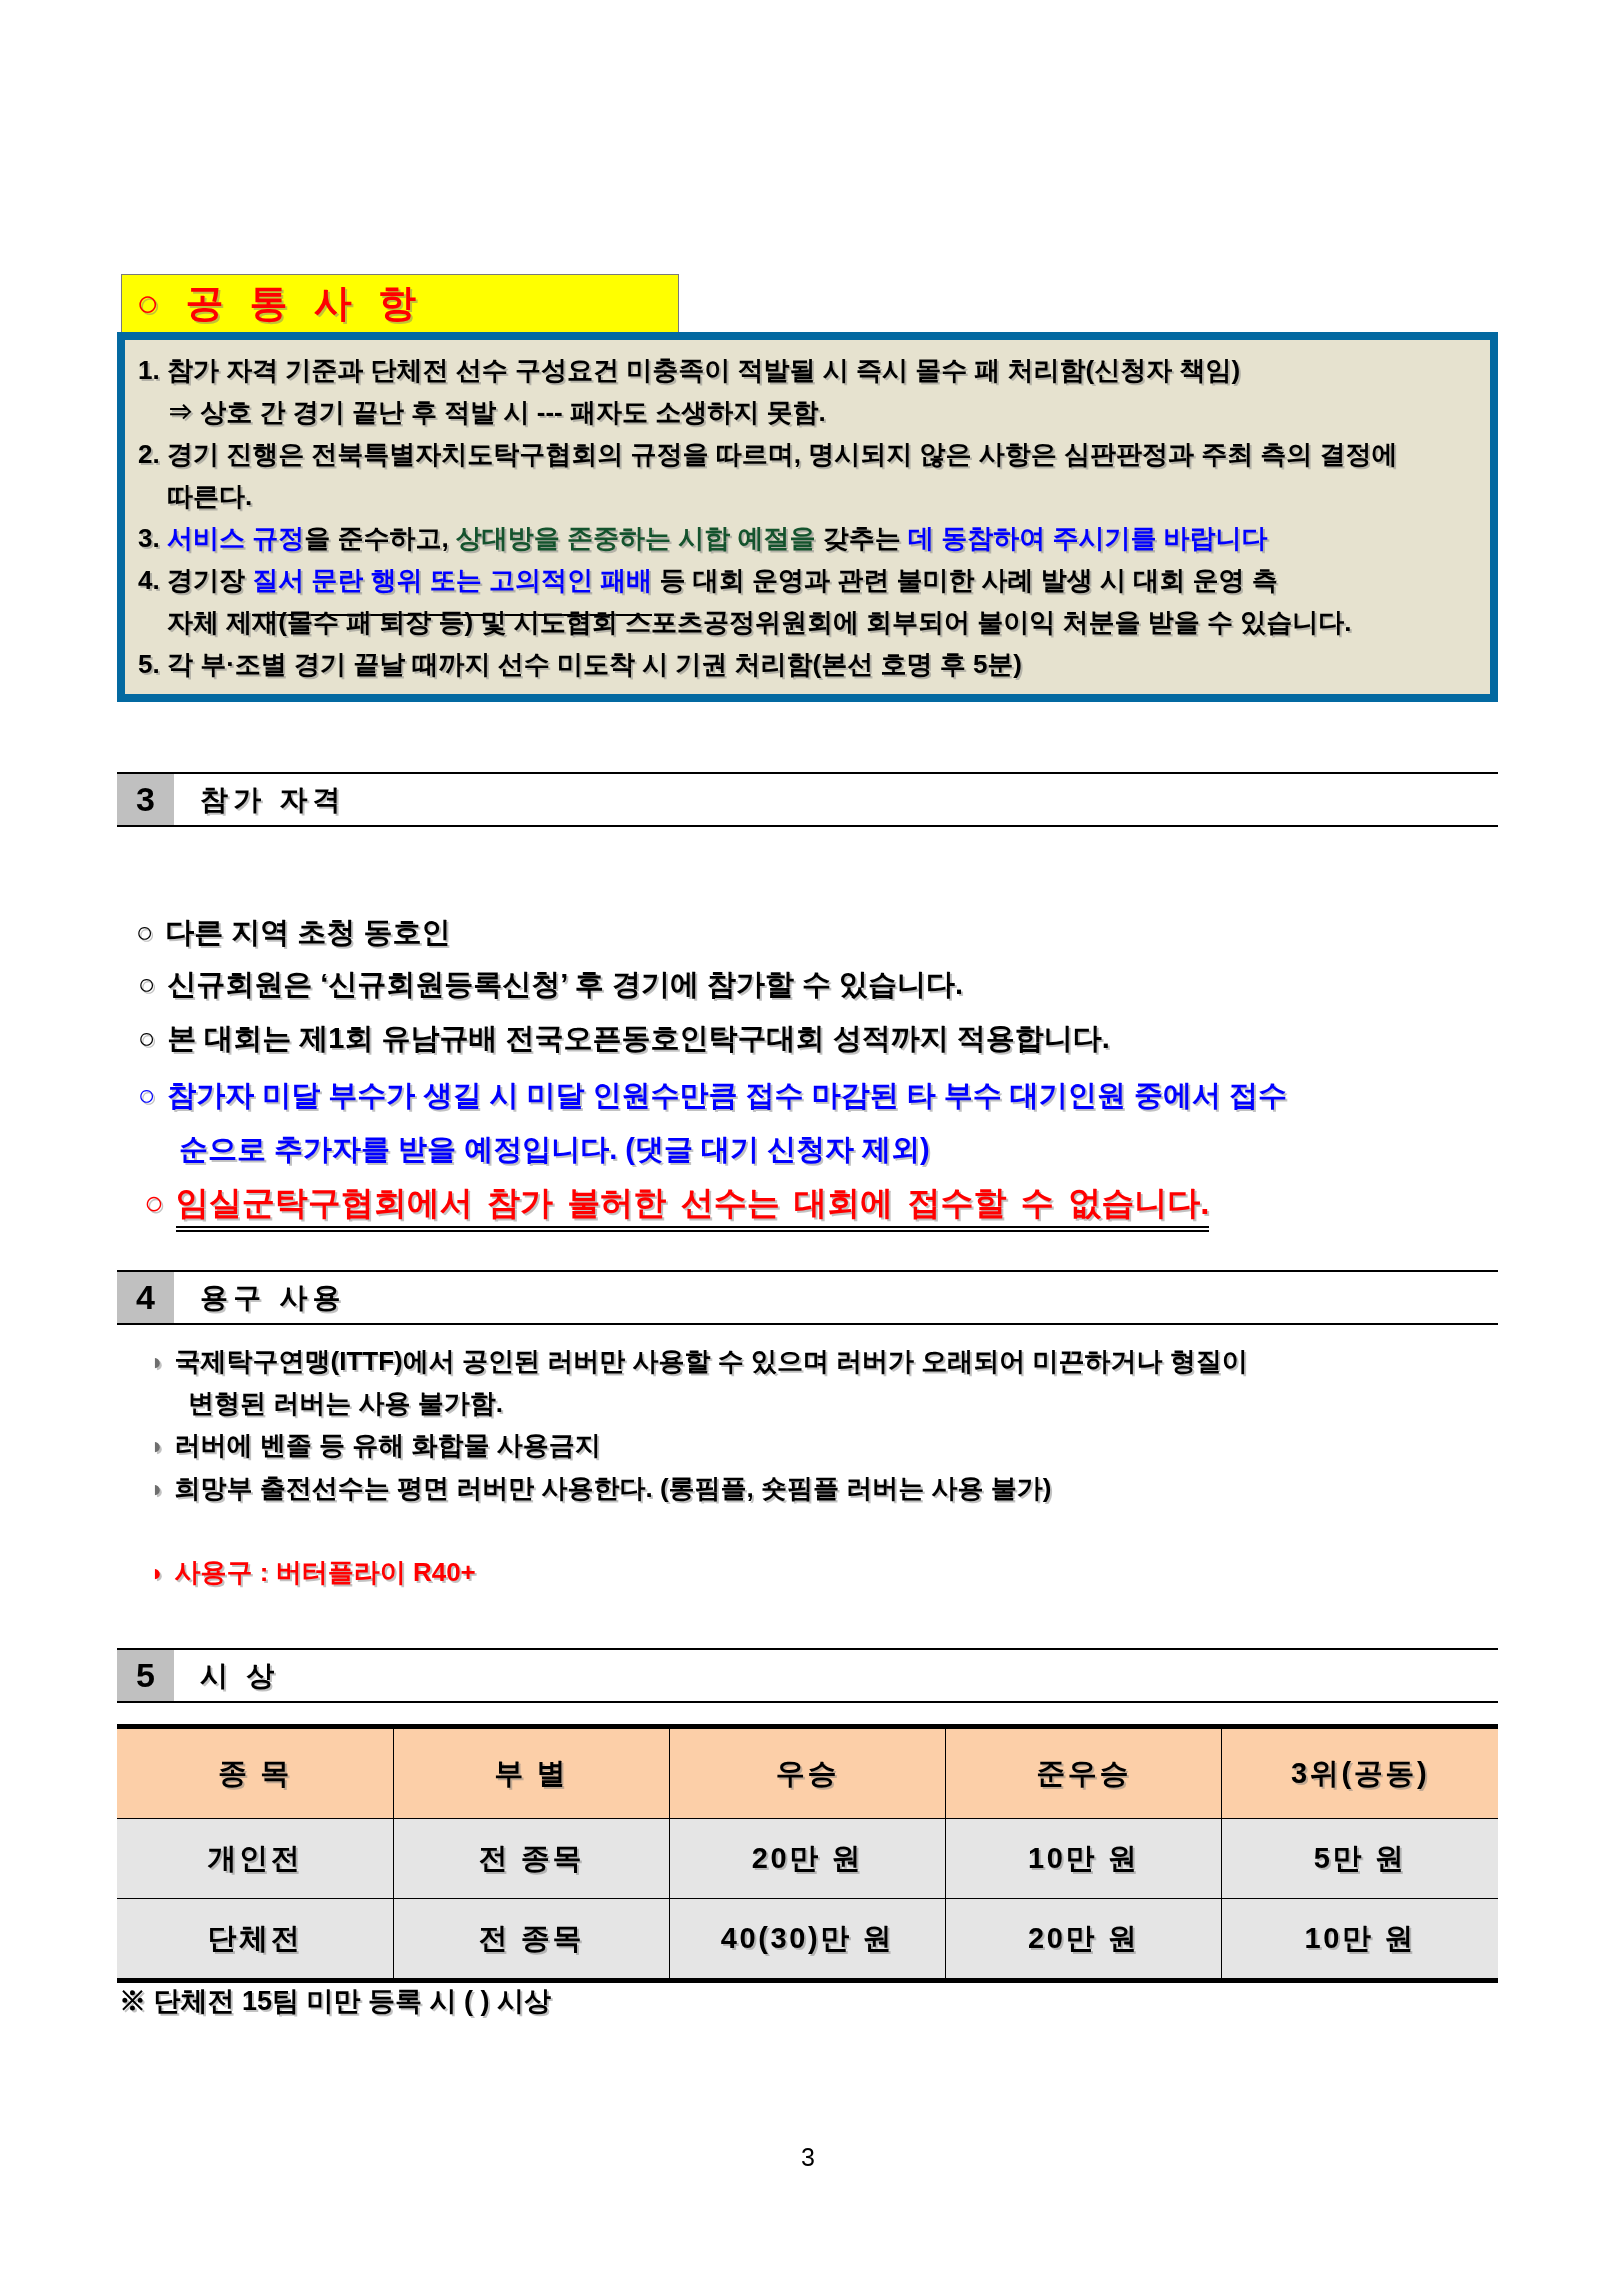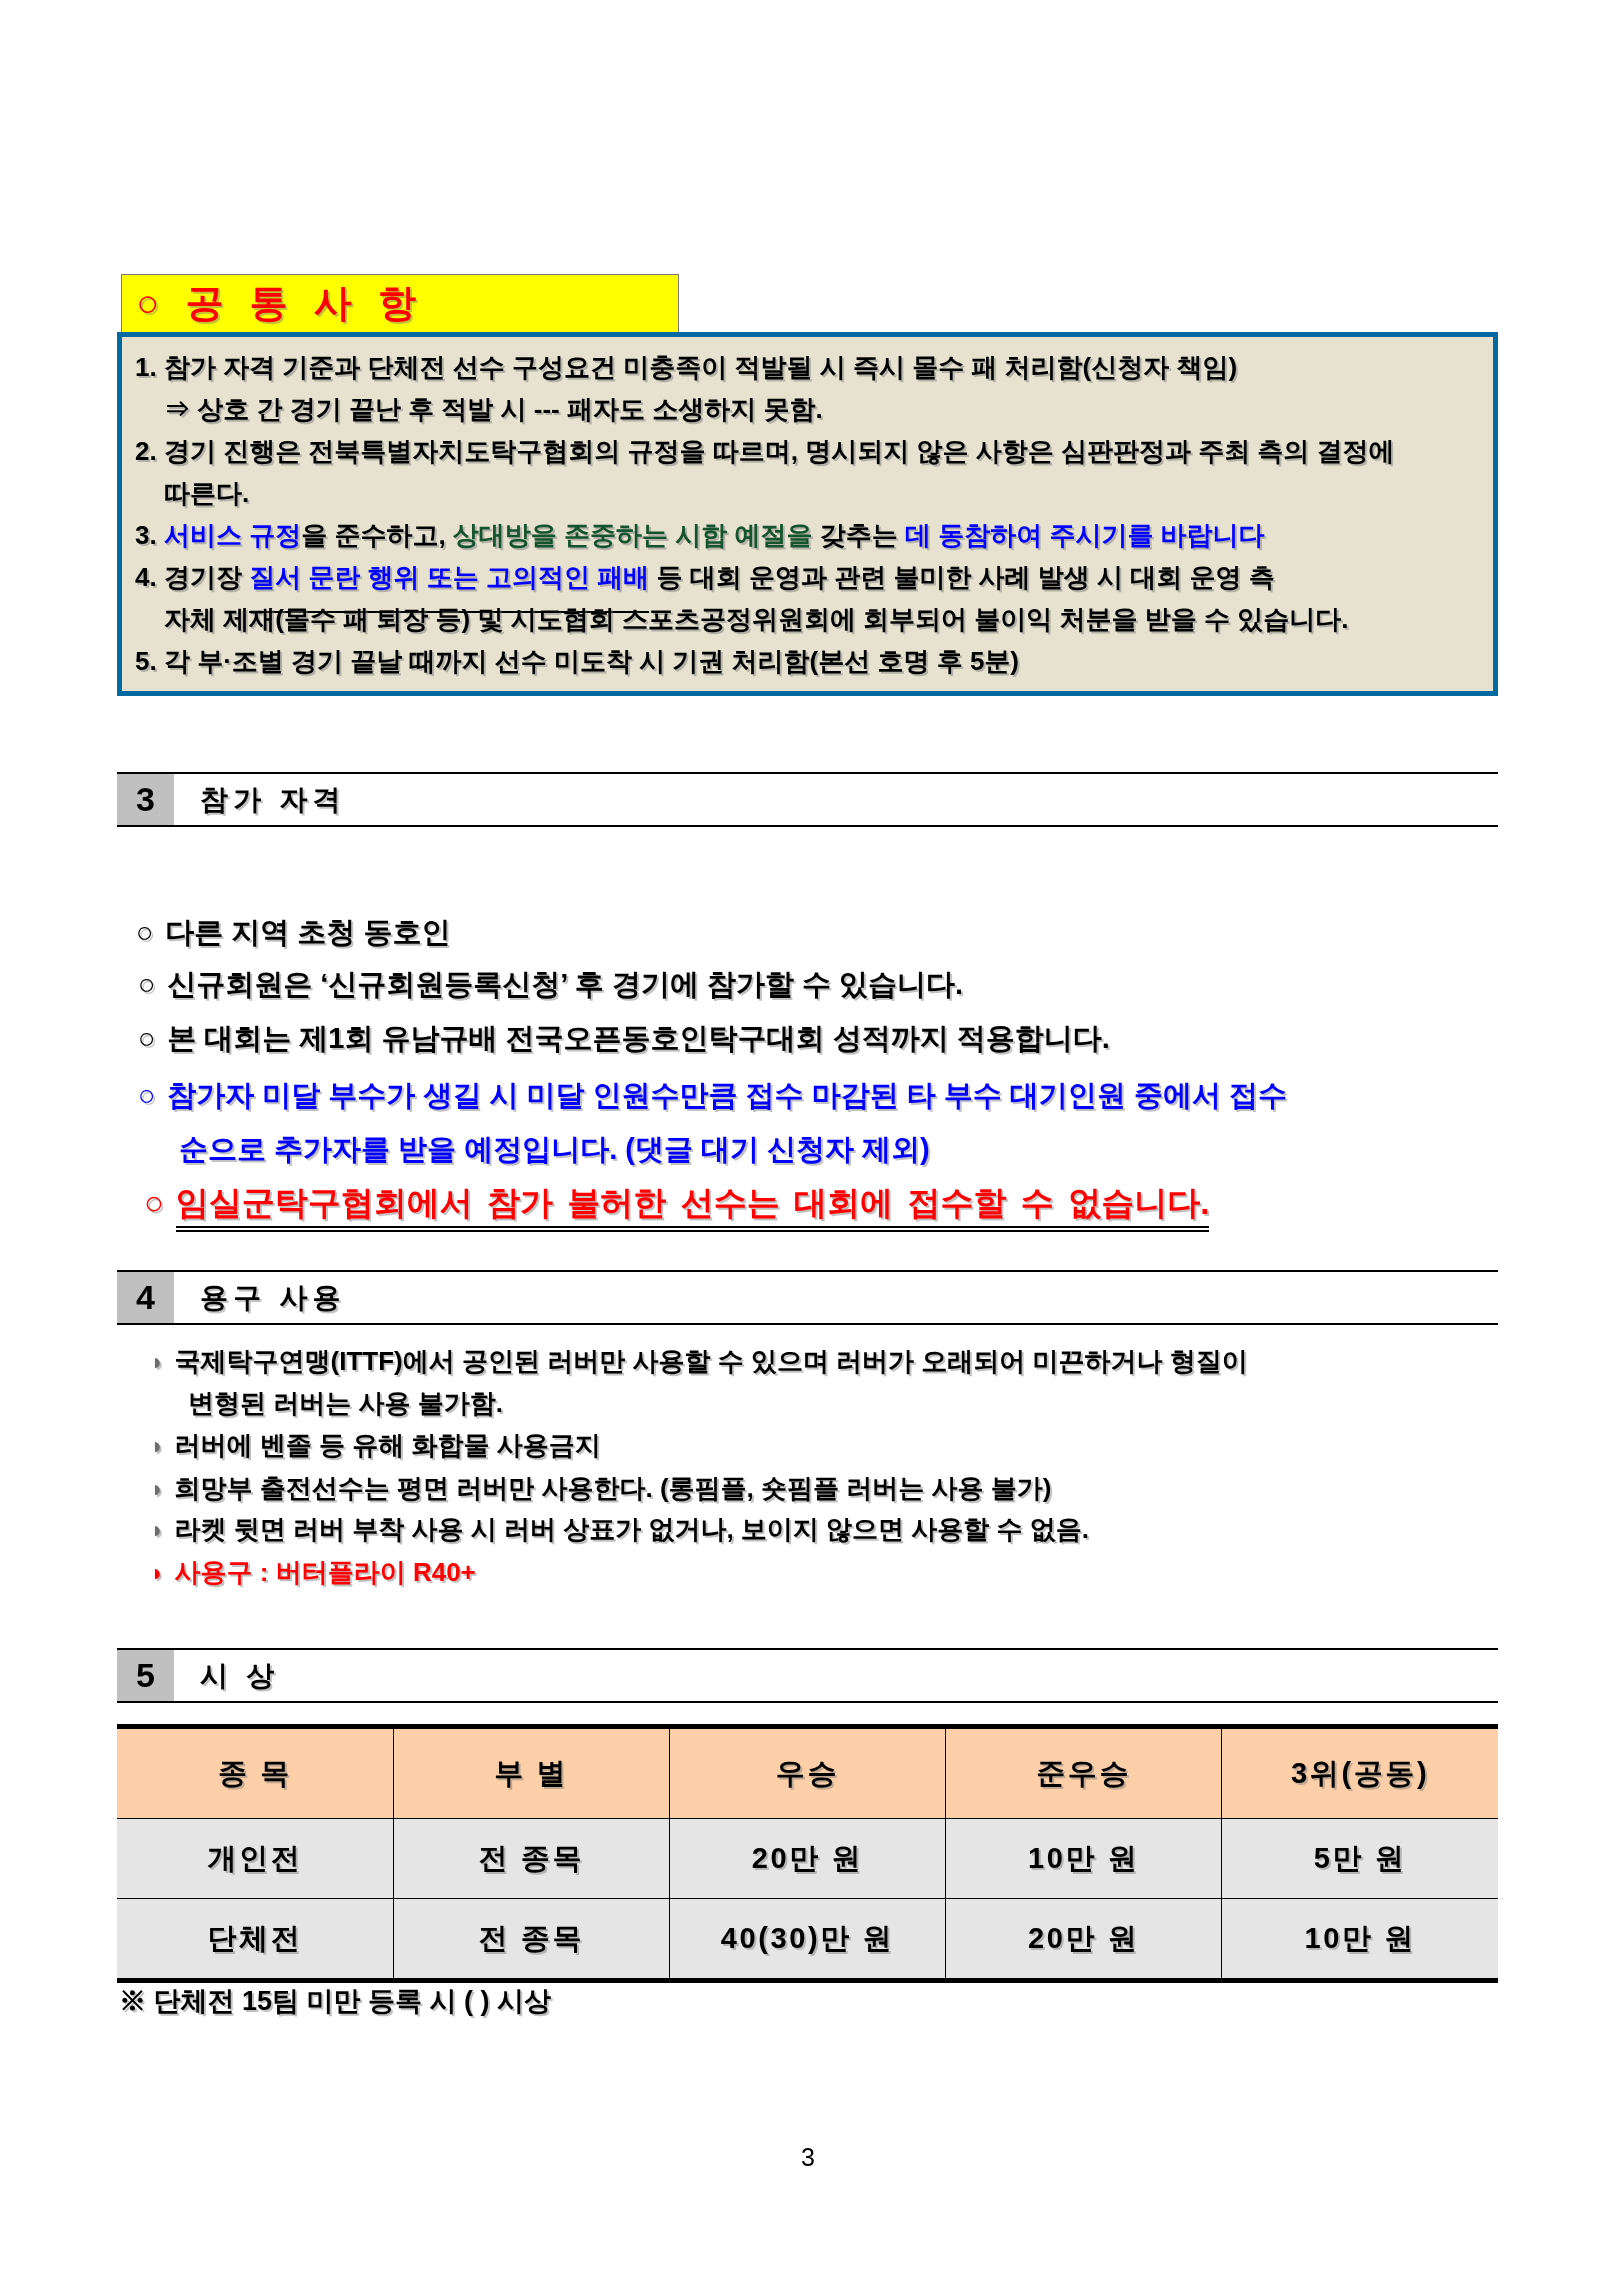--- a/index.html
+++ b/index.html
@@ -5,21 +5,21 @@
   html,body{margin:0;padding:0;background:#ffffff;}
   body{width:1616px;height:2284px;position:relative;font-family:"Liberation Sans",sans-serif;font-weight:bold;color:#000;}
   .page{position:absolute;left:0;top:0;width:1616px;height:2284px;overflow:hidden;}
   .shadowed{text-shadow:2px 2px 0 rgba(120,120,120,0.45);}
   
   .yellow-title{position:absolute;left:121px;top:274px;width:558px;height:59px;background:#ffff00;
     border:1.3px solid #7a7a7a;box-sizing:border-box;display:flex;align-items:center;padding-left:14.3px;
     color:#ff0000;font-size:38px;letter-spacing:7.8px;white-space:nowrap;}
   
   .common-box{position:absolute;left:117px;top:332px;width:1381px;box-sizing:border-box;background:#e6e2cf;
-    border:5px solid #0369a1;padding:9px 13px;font-size:26px;line-height:42px;}
+    border:8px solid #0369a1;padding:9px 13px;font-size:26px;line-height:42px;}
   .rule-line{white-space:nowrap;}
   .ind1{padding-left:29px;}
   .blue{color:#0000ff;}
   .red{color:#14532d;}
   .blue-ul{color:#0000ff;border-bottom:2.6px solid #000;padding-bottom:19px;}
   
   .sec-header{position:absolute;left:117px;width:1381px;height:55px;box-sizing:border-box;
     border-top:2px solid #000;border-bottom:2px solid #000;display:flex;align-items:stretch;}
   .sec-num{background:#c0c0c0;width:57px;display:flex;align-items:center;justify-content:center;font-size:34px;}
   .sec-title{display:flex;align-items:center;margin-left:26px;font-size:28px;letter-spacing:5.2px;white-space:nowrap;}
@@ -81,21 +81,20 @@
 
   <div class="sec-header" style="top:1270px;">
     <div class="sec-num">4</div>
     <div class="sec-title shadowed">용구 사용</div>
   </div>
 
   <div class="equip-item shadowed" style="left:150px;top:1344px;"><span class="equip-bullet">◗</span><span>국제탁구연맹(ITTF)에서 공인된 러버만 사용할 수 있으며 러버가 오래되어 미끈하거나 형질이</span></div>
   <div class="equip-item shadowed" style="left:188px;top:1386px;">변형된 러버는 사용 불가함.</div>
   <div class="equip-item shadowed" style="left:150px;top:1428px;"><span class="equip-bullet">◗</span><span>러버에 벤졸 등 유해 화합물 사용금지</span></div>
   <div class="equip-item shadowed" style="left:150px;top:1471px;"><span class="equip-bullet">◗</span><span>희망부 출전선수는 평면 러버만 사용한다. (롱핌플, 숏핌플 러버는 사용 불가)</span></div>
-  <div class="equip-item shadowed" style="left:150px;top:1512px;"><span class="equip-bullet">◗</span><span>라켓 뒷면 러버 부착 사용 시 러버 상표가 없거나, 보이지 않으면 사용할 수 없음.</span></div>
   <div class="equip-item shadowed equip-red" style="left:150px;top:1555px;"><span class="equip-bullet">◗</span><span>사용구 : 버터플라이 R40+</span></div>
 
   <div class="sec-header" style="top:1648px;">
     <div class="sec-num">5</div>
     <div class="sec-title shadowed">시 상</div>
   </div>
 
   <table class="awards-table">
     <tbody>
         <tr class="hdr">

